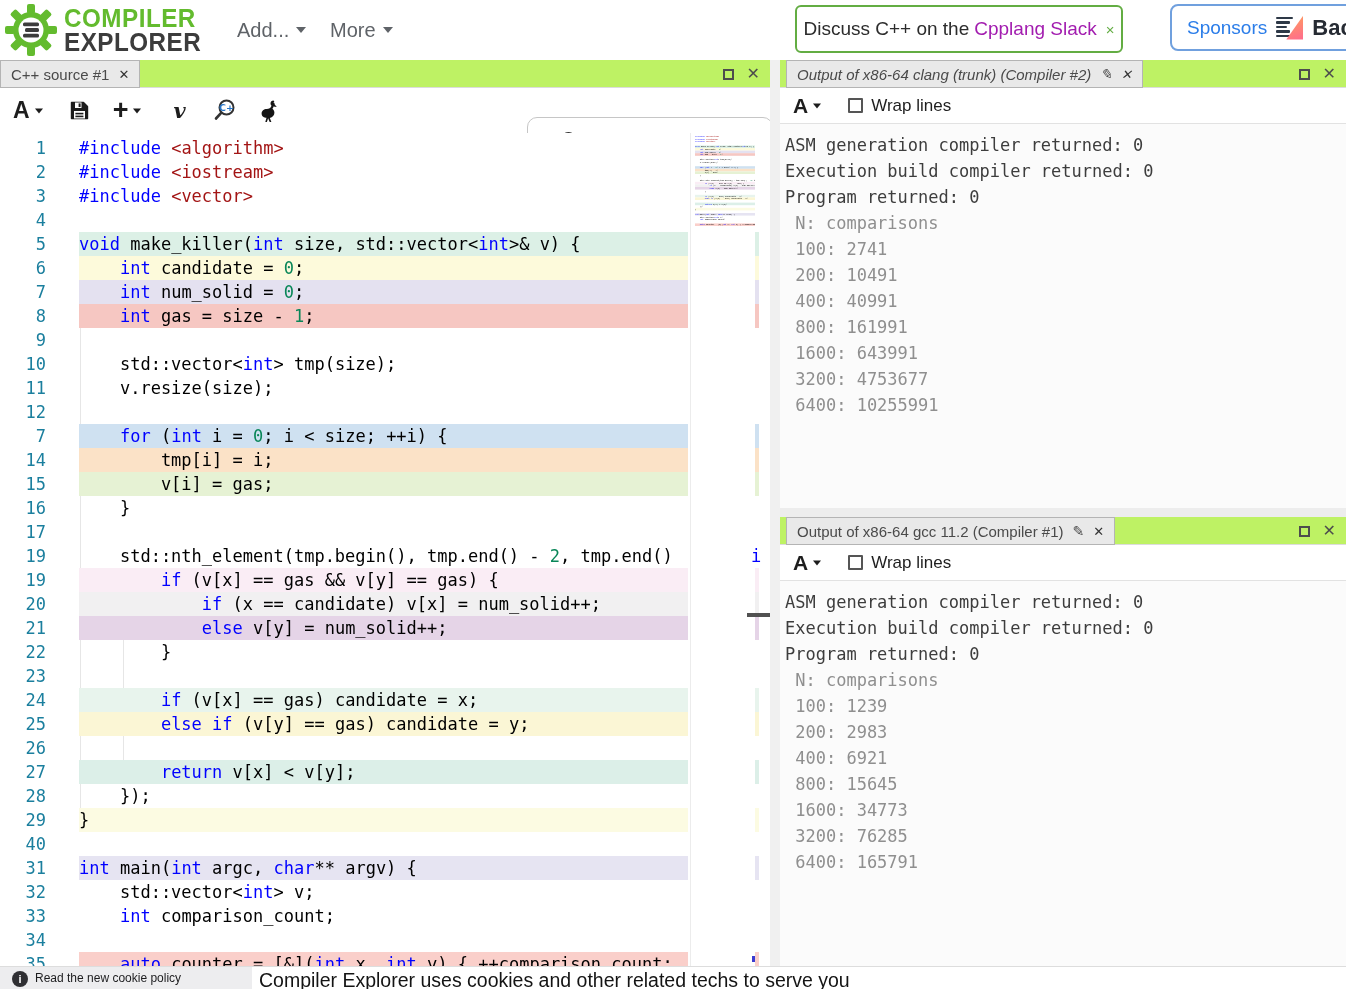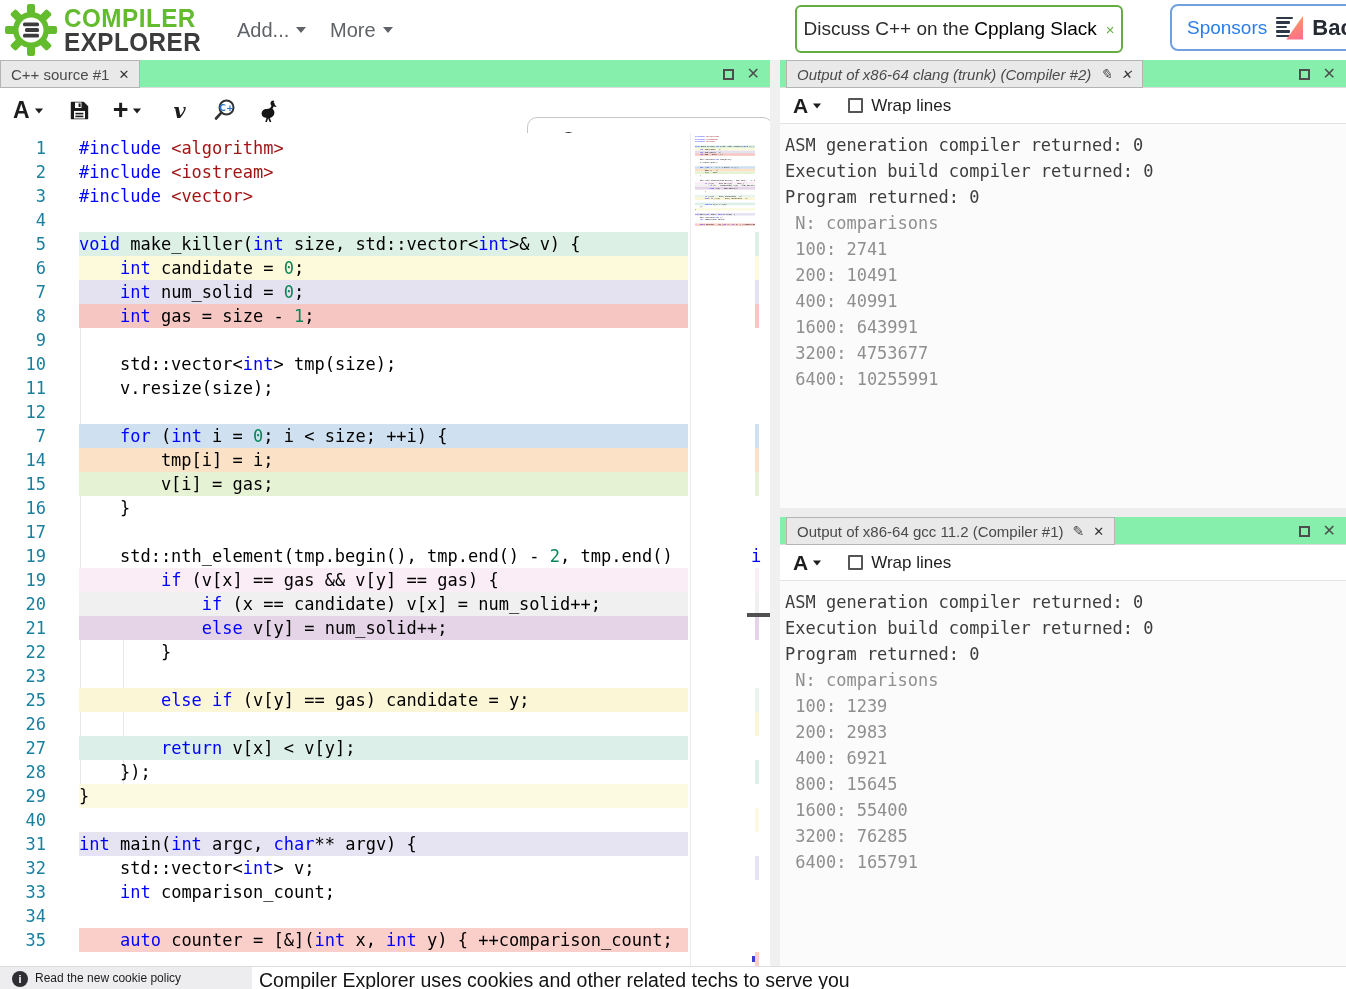--- a/index.html
+++ b/index.html
@@ -9,34 +9,34 @@
   
   .navbar{position:absolute;left:0;top:0;width:1346px;height:60px;background:#fff;border-bottom:1px solid #e6e6e6;}
   .logo-gear{position:absolute;left:4px;top:3px;}
   .logo-text{position:absolute;left:64px;top:6px;font-weight:bold;font-size:25px;line-height:24px;letter-spacing:.5px;transform:scaleX(.97);transform-origin:0 0;}
   .logo-line1{color:#63bb2e;}
   .logo-line2{color:#3c3c3c;}
   .nav-item{position:absolute;top:0;height:60px;display:flex;align-items:center;gap:7px;color:#5f6368;font-size:20px;cursor:default;}
   .caret{width:0;height:0;border-left:5px solid transparent;border-right:5px solid transparent;border-top:6px solid #5f6368;display:inline-block;}
   .banner{position:absolute;left:795px;top:5px;width:328px;height:48px;border:2px solid #63ad43;border-radius:6px;
           display:flex;align-items:center;justify-content:center;gap:5px;font-size:19px;color:#2c2c2c;background:#fff;box-sizing:border-box;}
-  .banner a{color:#000000;text-decoration:none;}
+  .banner a{color:#a21caf;text-decoration:none;}
   .banner .bclose{color:#63ad43;font-size:15px;margin-left:4px;}
   .sponsors{position:absolute;left:1170px;top:4px;width:210px;height:47px;border:2px solid #70a0de;border-radius:8px;
             display:flex;align-items:center;gap:9px;padding-left:15px;box-sizing:border-box;background:#fff;}
   .sponsors .slabel{color:#2b7de9;font-size:19px;}
   .bk-logo{position:relative;width:27px;height:24px;}
   .bk-bars{position:absolute;left:0;top:1px;display:flex;flex-direction:column;gap:2px;}
   .bk-bars i{display:block;height:2.6px;background:#2e3947;border-radius:1px;}
   .bk-tri{position:absolute;right:0;top:0;width:17px;height:24px;background:linear-gradient(160deg,#ffa05a,#ff6b8e);
           clip-path:polygon(100% 0,100% 100%,0 100%);}
   .bk-label{font-size:22px;font-weight:bold;color:#262b33;}
 
   
-  .tabbar{position:absolute;left:0;right:0;height:28px;background:#86efac;border-bottom:1px solid #dcdcdc;box-sizing:border-box;}
+  .tabbar{position:absolute;left:0;right:0;height:28px;background:#bef264;border-bottom:1px solid #dcdcdc;box-sizing:border-box;}
   .tab{position:absolute;top:0;height:28px;display:inline-flex;align-items:center;gap:9px;padding:0 10px;
        background:#e9e9e9;border:1px solid #b4b4b4;box-sizing:border-box;font-size:15px;color:#4a4a4a;white-space:nowrap;}
   .tab .tclose{font-size:13px;color:#333;}
   .tab .tpencil{font-size:14px;color:#444;}
   .winctl{position:absolute;right:10px;top:0;height:28px;display:flex;align-items:center;gap:13px;color:#4d4d4d;}
   .maxbox{width:11px;height:11px;border:2px solid #4d4d4d;display:inline-block;box-sizing:border-box;}
   .wclose{font-size:16px;line-height:16px;}
 
   
   .lpane{position:absolute;left:0;top:60px;width:770px;height:906px;background:#fff;}
@@ -225,20 +225,21 @@
           <div class="crow"><span class="hl" style="background: rgb(251, 226, 199);"></span><span class="gut">14</span><span class="code"><span class="tk-p">        tmp[i] = i;</span></span></div>
           <div class="crow"><span class="hl" style="background: rgb(230, 242, 212);"></span><span class="gut">15</span><span class="code"><span class="tk-p">        v[i] = gas;</span></span></div>
           <div class="crow"><span class="gut">16</span><span class="code"><span class="tk-p">    }</span></span></div>
           <div class="crow"><span class="gut">17</span><span class="code"></span></div>
           <div class="crow"><span class="gut">19</span><span class="code"><span class="tk-p">    std::nth_element(tmp.begin(), tmp.end() - </span><span class="tk-d">2</span><span class="tk-p">, tmp.end()</span></span></div>
           <div class="crow"><span class="hl" style="background: rgb(250, 237, 245);"></span><span class="gut">19</span><span class="code"><span class="tk-p">        </span><span class="tk-k">if</span><span class="tk-p"> (v[x] == gas &amp;&amp; v[y] == gas) {</span></span></div>
           <div class="crow"><span class="hl" style="background: rgb(241, 240, 241);"></span><span class="gut">20</span><span class="code"><span class="tk-p">            </span><span class="tk-k">if</span><span class="tk-p"> (x == candidate) v[x] = num_solid++;</span></span></div>
           <div class="crow"><span class="hl" style="background: rgb(229, 212, 231);"></span><span class="gut">21</span><span class="code"><span class="tk-p">            </span><span class="tk-k">else</span><span class="tk-p"> v[y] = num_solid++;</span></span></div>
           <div class="crow"><span class="gut">22</span><span class="code"><span class="tk-p">        }</span></span></div>
           <div class="crow"><span class="gut">23</span><span class="code"></span></div>
+          <div class="crow"><span class="hl" style="background: rgb(232, 244, 237);"></span><span class="gut">24</span><span class="code"><span class="tk-p">        </span><span class="tk-k">if</span><span class="tk-p"> (v[x] == gas) candidate = x;</span></span></div>
           <div class="crow"><span class="hl" style="background: rgb(251, 246, 213);"></span><span class="gut">25</span><span class="code"><span class="tk-p">        </span><span class="tk-k">else</span><span class="tk-p"> </span><span class="tk-k">if</span><span class="tk-p"> (v[y] == gas) candidate = y;</span></span></div>
           <div class="crow"><span class="gut">26</span><span class="code"></span></div>
           <div class="crow"><span class="hl" style="background: rgb(220, 239, 232);"></span><span class="gut">27</span><span class="code"><span class="tk-p">        </span><span class="tk-k">return</span><span class="tk-p"> v[x] &lt; v[y];</span></span></div>
           <div class="crow"><span class="gut">28</span><span class="code"><span class="tk-p">    });</span></span></div>
           <div class="crow"><span class="hl" style="background: rgb(252, 251, 226);"></span><span class="gut">29</span><span class="code"><span class="tk-p">}</span></span></div>
           <div class="crow"><span class="gut">40</span><span class="code"></span></div>
           <div class="crow"><span class="hl" style="background: rgb(230, 228, 242);"></span><span class="gut">31</span><span class="code"><span class="tk-k">int</span><span class="tk-p"> main(</span><span class="tk-k">int</span><span class="tk-p"> argc, </span><span class="tk-k">char</span><span class="tk-p">** argv) {</span></span></div>
           <div class="crow"><span class="gut">32</span><span class="code"><span class="tk-p">    std::vector&lt;</span><span class="tk-k">int</span><span class="tk-p">&gt; v;</span></span></div>
           <div class="crow"><span class="gut">33</span><span class="code"><span class="tk-p">    </span><span class="tk-k">int</span><span class="tk-p"> comparison_count;</span></span></div>
           <div class="crow"><span class="gut">34</span><span class="code"></span></div>
@@ -333,20 +334,21 @@
         <span class="wraplabel">Wrap lines</span>
       </div>
       <div class="ocontent" id="out-lines-0">
           <div class="oline od">ASM generation compiler returned: 0</div>
           <div class="oline od">Execution build compiler returned: 0</div>
           <div class="oline od">Program returned: 0</div>
           <div class="oline og"> N: comparisons</div>
           <div class="oline og"> 100: 2741</div>
           <div class="oline og"> 200: 10491</div>
           <div class="oline og"> 400: 40991</div>
+          <div class="oline og"> 800: 161991</div>
           <div class="oline og"> 1600: 643991</div>
           <div class="oline og"> 3200: 4753677</div>
           <div class="oline og"> 6400: 10255991</div>
         </div>
     </div>
 
     <div class="hdivider"></div>
 
     <div class="opane" style="top:457px;height:449px;">
       <div class="tabbar">
@@ -370,21 +372,21 @@
       </div>
       <div class="ocontent" id="out-lines-1">
           <div class="oline od">ASM generation compiler returned: 0</div>
           <div class="oline od">Execution build compiler returned: 0</div>
           <div class="oline od">Program returned: 0</div>
           <div class="oline og"> N: comparisons</div>
           <div class="oline og"> 100: 1239</div>
           <div class="oline og"> 200: 2983</div>
           <div class="oline og"> 400: 6921</div>
           <div class="oline og"> 800: 15645</div>
-          <div class="oline og"> 1600: 55400</div>
+          <div class="oline og"> 1600: 34773</div>
           <div class="oline og"> 3200: 76285</div>
           <div class="oline og"> 6400: 165791</div>
         </div>
     </div>
   </div>
 
   <div class="cookiebar">
     <div class="cookie-left">
       <span class="info-i">i</span>
       <span class="cookie-link">Read the new cookie policy</span>

